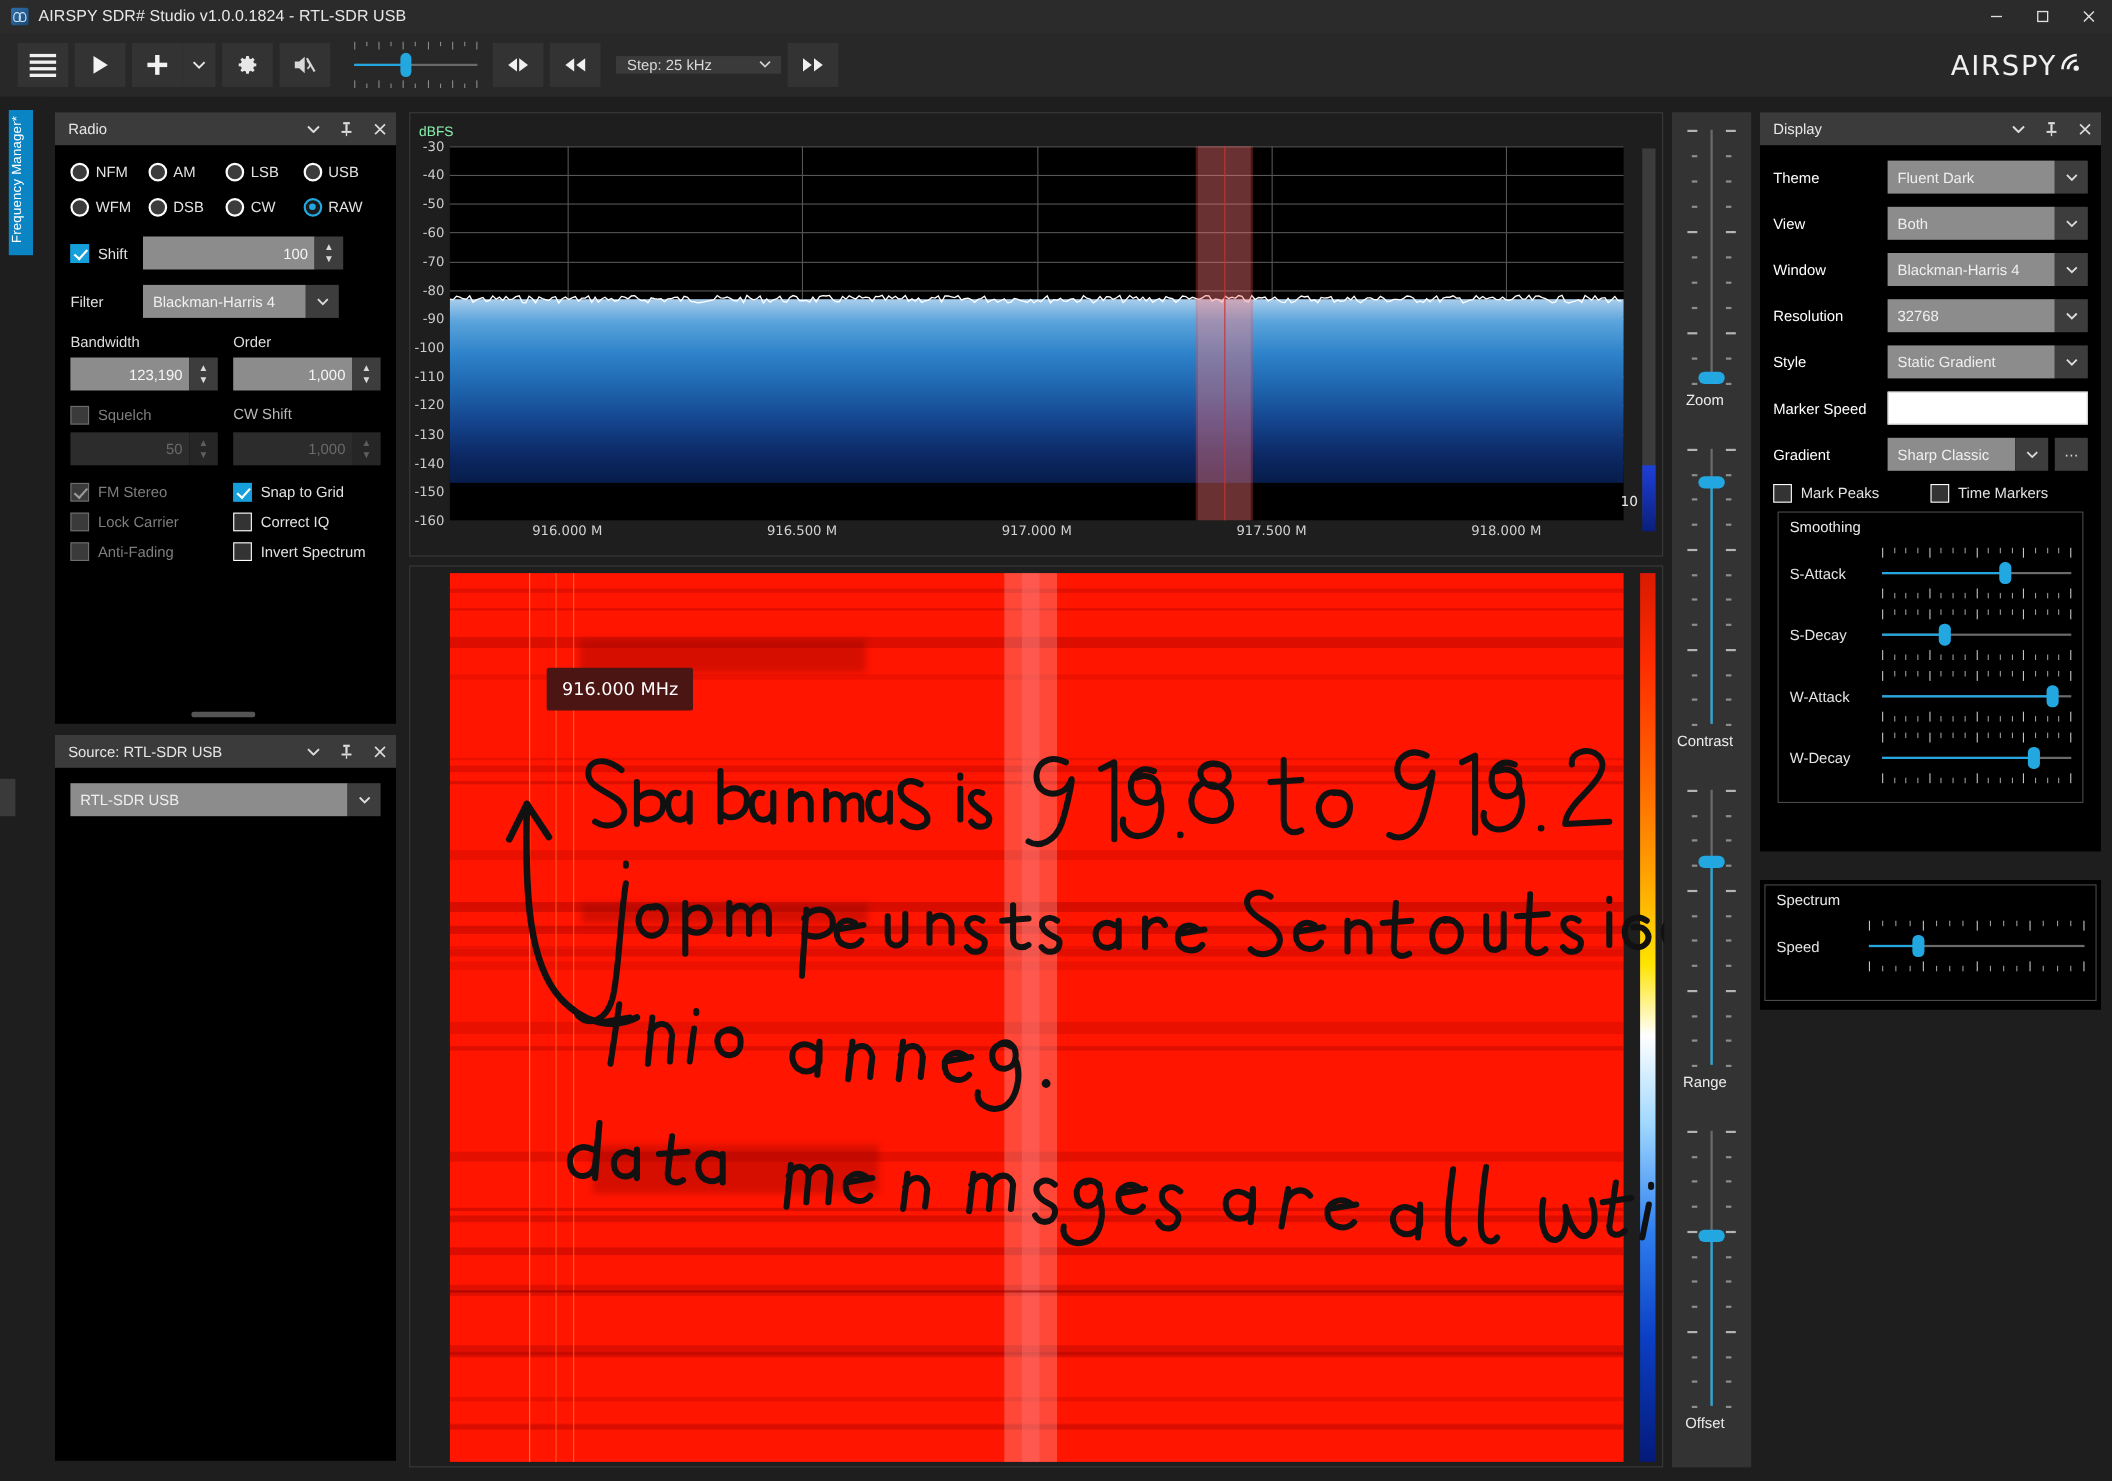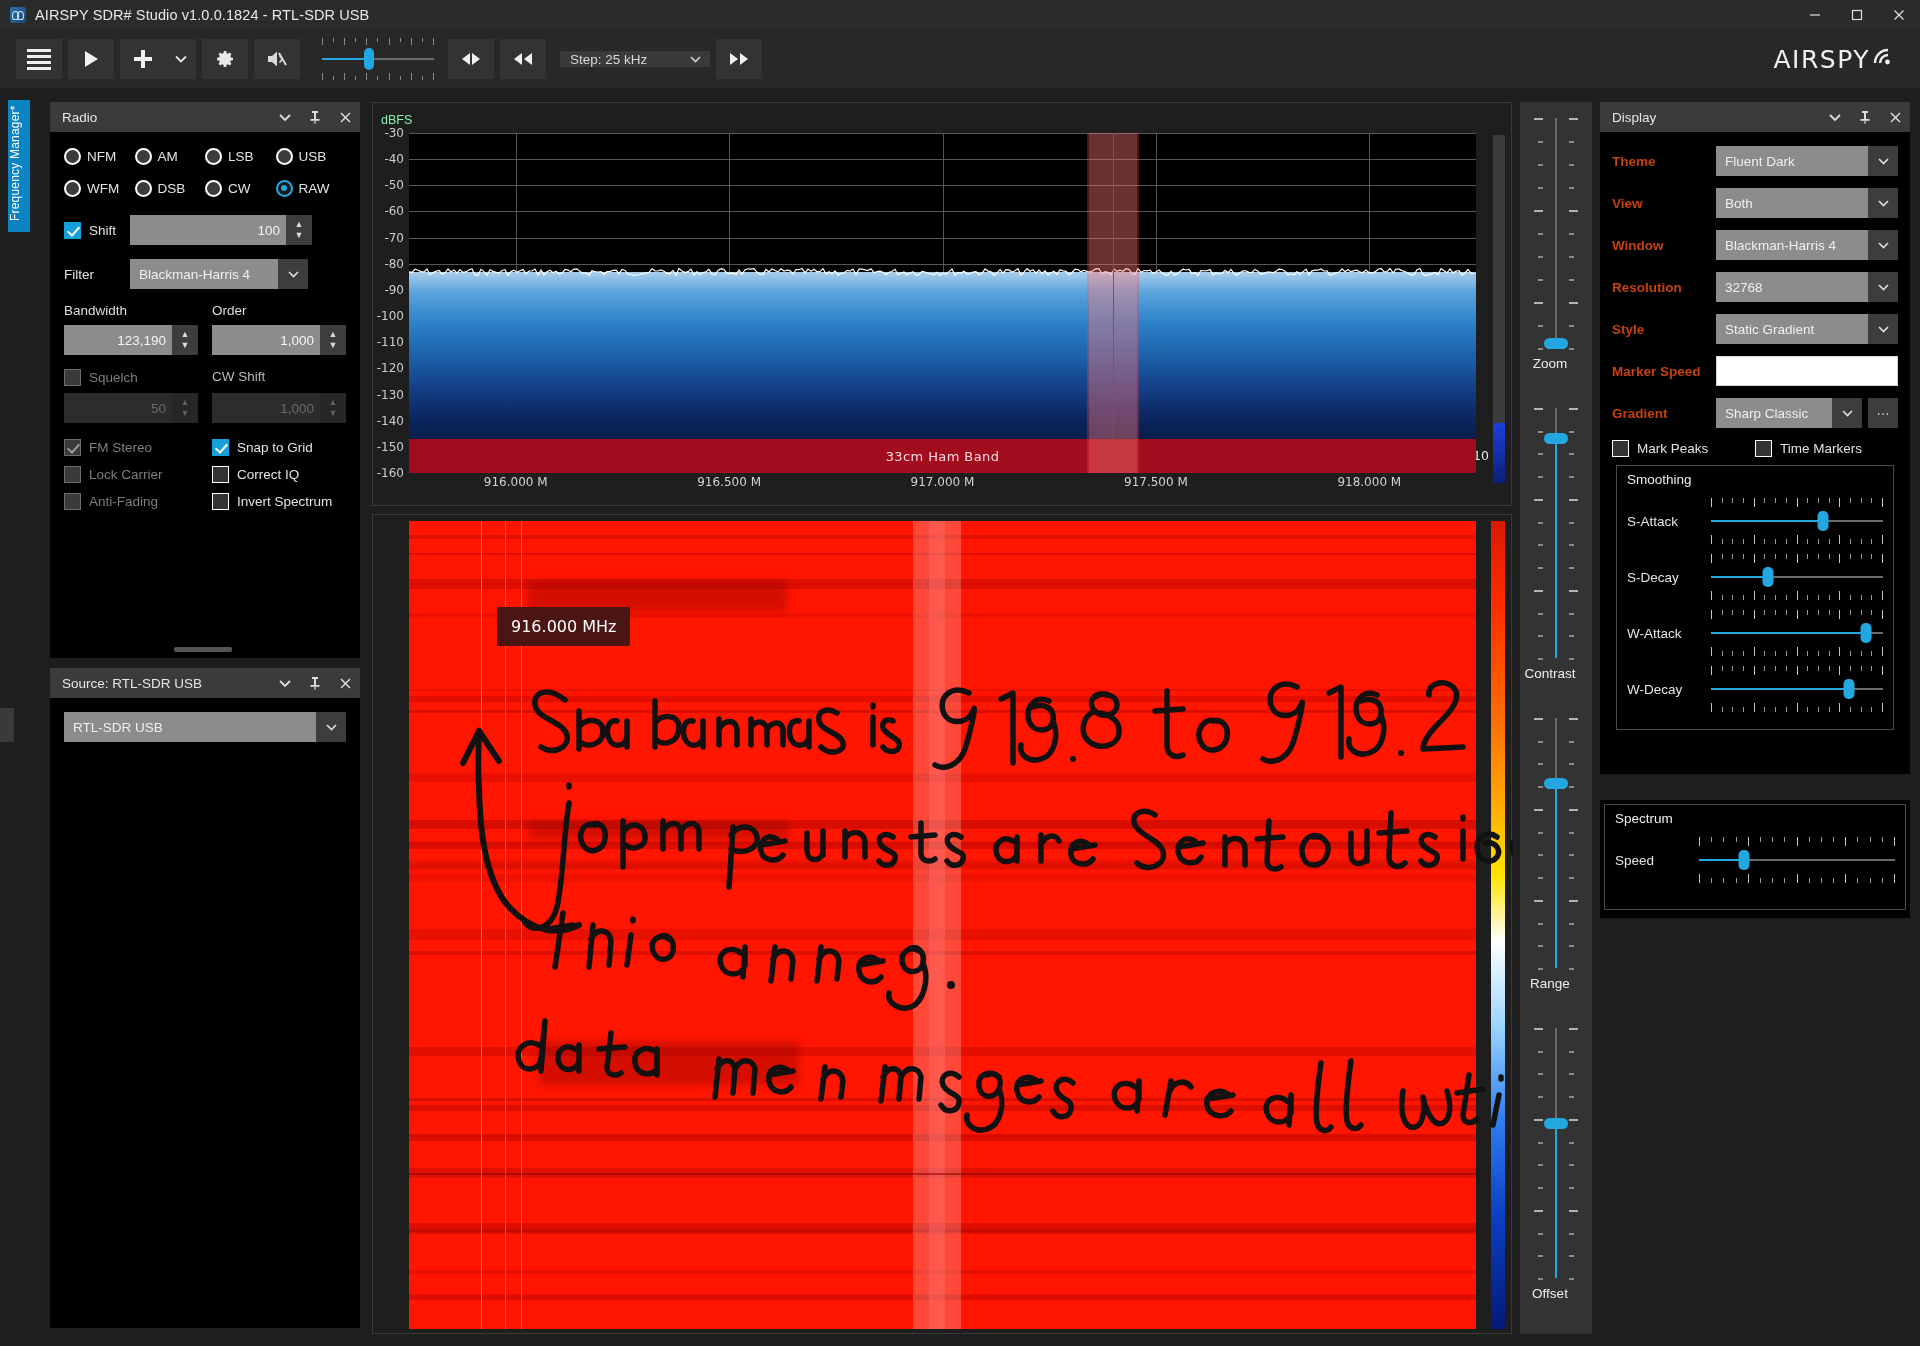--- a/index.html
+++ b/index.html
@@ -310,21 +310,21 @@
   .vs-ticks i.min { width: 5px; }
   .vs-ticks.rt i { left: 0; right: auto; }
 
   
   #display-panel { left: 1600px; top: 102px; width: 310px; height: 672px; }
   .disp-body { padding: 14px 12px 0 12px; }
   .disp-row {
     display: grid; grid-template-columns: 104px 1fr;
     align-items: center; margin-bottom: 12px;
   }
-  .disp-lbl { color: #c2410c; font-size: 13.5px; font-weight: bold; }
+  .disp-lbl { color: #ffffff; font-size: 13.5px; }
   .disp-ddl { display: flex; }
   .disp-ddl .fld { flex: 1; }
   .swatch {
     height: 30px; background: #ffffff; border: 1px solid #d5d5d5;
   }
   .dots-btn {
     width: 30px; height: 30px; background: #3d3d3d; margin-left: 6px;
     display: flex; align-items: center; justify-content: center;
     color: #dadada; font-size: 13px; flex: none;
   }
@@ -743,21 +743,20 @@
     <div class="gridline" style="top: 317.692px;"></div>
     <div class="vgrid" style="left: 142.7px;"></div>
     <div class="vgrid" style="left: 356.1px;"></div>
     <div class="vgrid" style="left: 569.5px;"></div>
     <div class="vgrid" style="left: 782.9px;"></div>
     <div class="vgrid" style="left: 996.3px;"></div>
     <div class="noise-fill" style="top: 168.615px; height: 167.385px;"></div>
     <svg width="1067" height="40" style="position: absolute; left: 36px; top: 148.615px;">
       <path d="M0,19.9 L3,20.4 L6,17.3 L9,18.2 L12,19.6 L15,20.0 L18,17.0 L21,22.7 L24,20.6 L27,19.4 L30,18.5 L33,22.0 L36,21.1 L39,17.0 L42,20.0 L45,18.1 L48,21.2 L51,17.6 L54,20.4 L57,19.9 L60,17.7 L63,16.9 L66,23.1 L69,23.3 L72,17.3 L75,19.6 L78,23.2 L81,17.8 L84,19.4 L87,20.4 L90,21.2 L93,18.5 L96,17.7 L99,23.4 L102,19.6 L105,18.1 L108,20.3 L111,18.8 L114,17.6 L117,21.9 L120,19.0 L123,19.0 L126,17.1 L129,23.0 L132,18.2 L135,22.7 L138,19.8 L141,18.2 L144,20.7 L147,19.3 L150,21.8 L153,21.1 L156,17.5 L159,18.1 L162,19.7 L165,17.1 L168,16.8 L171,19.4 L174,21.3 L177,21.0 L180,23.2 L183,18.8 L186,19.6 L189,20.0 L192,19.6 L195,22.4 L198,19.7 L201,19.6 L204,18.3 L207,18.2 L210,21.7 L213,17.4 L216,18.4 L219,21.9 L222,22.5 L225,23.3 L228,23.0 L231,22.5 L234,21.7 L237,21.0 L240,20.4 L243,16.7 L246,18.8 L249,19.0 L252,18.0 L255,19.3 L258,21.3 L261,21.7 L264,18.4 L267,23.2 L270,16.5 L273,19.0 L276,20.6 L279,19.6 L282,17.1 L285,23.4 L288,19.7 L291,22.6 L294,20.6 L297,19.8 L300,17.4 L303,22.1 L306,22.8 L309,18.4 L312,16.7 L315,17.6 L318,21.4 L321,21.4 L324,21.1 L327,22.6 L330,18.1 L333,22.3 L336,17.7 L339,16.8 L342,17.1 L345,16.6 L348,20.3 L351,22.3 L354,22.4 L357,17.5 L360,20.0 L363,16.9 L366,18.5 L369,19.9 L372,16.9 L375,19.0 L378,18.1 L381,18.6 L384,22.0 L387,17.5 L390,17.7 L393,16.5 L396,20.9 L399,17.1 L402,19.3 L405,17.3 L408,19.8 L411,19.4 L414,16.6 L417,21.8 L420,19.7 L423,21.7 L426,18.9 L429,23.0 L432,21.5 L435,21.0 L438,18.4 L441,19.0 L444,17.0 L447,22.7 L450,17.1 L453,17.0 L456,17.8 L459,18.6 L462,16.7 L465,20.7 L468,19.6 L471,19.1 L474,20.3 L477,22.8 L480,20.2 L483,19.5 L486,17.3 L489,22.8 L492,21.1 L495,20.0 L498,22.8 L501,21.2 L504,19.7 L507,23.3 L510,22.7 L513,19.4 L516,20.0 L519,21.4 L522,22.0 L525,22.9 L528,20.3 L531,23.4 L534,20.9 L537,22.3 L540,19.6 L543,17.0 L546,23.3 L549,20.4 L552,21.1 L555,19.2 L558,21.8 L561,22.0 L564,20.0 L567,19.6 L570,22.7 L573,21.6 L576,16.9 L579,19.1 L582,19.8 L585,23.4 L588,21.1 L591,17.6 L594,21.2 L597,17.7 L600,17.9 L603,20.2 L606,18.7 L609,16.7 L612,23.2 L615,20.1 L618,16.7 L621,19.2 L624,17.8 L627,21.1 L630,18.1 L633,21.7 L636,18.6 L639,22.9 L642,20.7 L645,19.3 L648,22.3 L651,17.7 L654,18.9 L657,19.4 L660,22.8 L663,20.5 L666,17.1 L669,17.6 L672,19.9 L675,18.3 L678,19.3 L681,20.1 L684,18.8 L687,16.7 L690,16.9 L693,21.7 L696,19.7 L699,20.4 L702,22.8 L705,17.2 L708,19.3 L711,18.1 L714,19.2 L717,16.7 L720,17.4 L723,21.6 L726,22.5 L729,16.7 L732,20.3 L735,18.5 L738,18.9 L741,18.1 L744,21.6 L747,19.9 L750,18.1 L753,20.9 L756,22.7 L759,23.1 L762,19.2 L765,23.1 L768,22.1 L771,19.4 L774,17.1 L777,18.0 L780,17.4 L783,21.6 L786,20.6 L789,23.3 L792,18.4 L795,19.0 L798,18.7 L801,17.6 L804,22.9 L807,20.8 L810,22.0 L813,21.5 L816,18.4 L819,20.6 L822,17.4 L825,21.5 L828,23.2 L831,20.8 L834,18.8 L837,18.8 L840,20.4 L843,20.5 L846,17.4 L849,19.2 L852,22.3 L855,21.7 L858,20.2 L861,20.2 L864,20.8 L867,19.2 L870,17.1 L873,17.5 L876,19.1 L879,23.0 L882,21.8 L885,23.0 L888,19.6 L891,22.5 L894,19.6 L897,17.1 L900,22.7 L903,18.9 L906,18.2 L909,18.2 L912,16.9 L915,19.0 L918,18.9 L921,23.3 L924,22.2 L927,20.8 L930,20.3 L933,16.9 L936,19.7 L939,17.6 L942,19.9 L945,18.7 L948,18.2 L951,20.2 L954,20.5 L957,18.0 L960,20.6 L963,21.1 L966,19.9 L969,17.2 L972,16.5 L975,19.9 L978,19.7 L981,16.5 L984,20.8 L987,17.2 L990,17.1 L993,18.6 L996,19.5 L999,21.2 L1002,23.2 L1005,22.6 L1008,17.7 L1011,16.5 L1014,22.4 L1017,23.5 L1020,22.4 L1023,21.8 L1026,20.5 L1029,22.9 L1032,16.6 L1035,18.7 L1038,20.8 L1041,16.9 L1044,20.9 L1047,19.1 L1050,18.6 L1053,23.1 L1056,20.7 L1059,17.5 L1062,21.3 L1065,21.5 " fill="none" stroke="#ffffff" stroke-width="1.2"></path>
     </svg>
-    <div class="band-bar" style="top: 336px; height: 34px;">33cm Ham Band</div>
     <div class="vfo-band" style="left: 716.22px; width: 48px;"></div>
     <div class="vfo-pass" style="left: 713.931px; width: 52.5775px;"></div>
     <div class="vfo-line" style="left: 740.22px;"></div>
     <div class="grad-bar" style="right: 6px; top: 320px; width: 12px; height: 60px; background: linear-gradient(rgb(30, 63, 216), rgb(10, 31, 122));"></div>
   </div>
 
 <div id="waterfall">
   <div id="wf-canvas">
       <div class="wf-streak" style="top: 353.373px; height: 7.60359px; background: rgba(150, 0, 0, 0.157);"></div>
       <div class="wf-streak" style="top: 319.613px; height: 3.3787px; background: rgba(150, 0, 0, 0.106);"></div>

